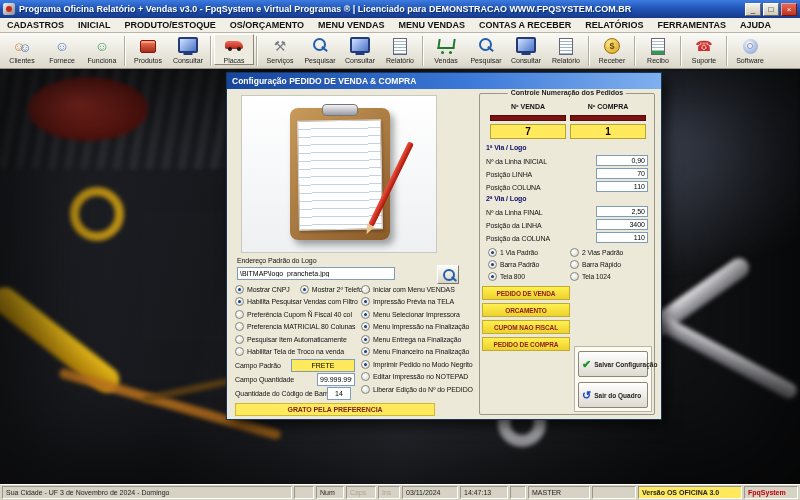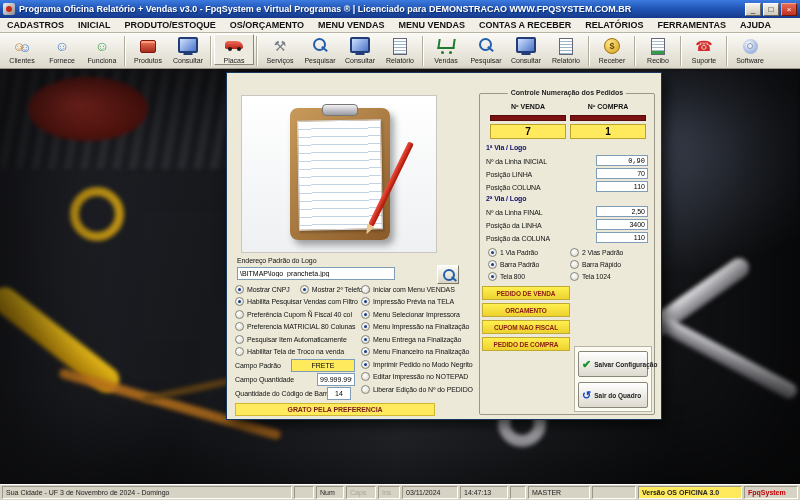--- a/index.html
+++ b/index.html
@@ -273,20 +273,21 @@
   <div class="sh bg-cable1"></div>
   <div class="sh bg-cable2"></div>
   <div class="sh bg-engine"></div>
   <div class="sh bg-wrench1"></div>
   <div class="sh bg-wrench1head"></div>
   <div class="sh bg-wrench2"></div>
   <div class="bg-vig"></div>
 </div>
 
 <div class="dialog">
+  <div class="dlg-title">Configuração PEDIDO DE VENDA &amp; COMPRA</div>
 
   <div class="img-panel">
     <div class="board">
       <div class="clip"></div>
       <div class="paper"></div>
       <div class="pencil"></div>
     </div>
   </div>
 
   <span class="flabel" style="left:10px;top:184px">Endereço Padrão do Logo</span>
@@ -406,21 +407,21 @@
 
     <span class="plabel" style="left:10px;top:9px;width:76px">Nº VENDA</span>
     <span class="plabel" style="left:90px;top:9px;width:76px">Nº COMPRA</span>
     <span class="maroon-bar" style="left:10px;top:21px"></span>
     <span class="maroon-bar" style="left:90px;top:21px"></span>
     <span class="numbox" style="left:10px;top:30px">7</span>
     <span class="numbox" style="left:90px;top:30px">1</span>
 
     <span class="flabel via-title" style="left:6px;top:50px">1ª Via / Logo</span>
     <span class="flabel" style="left:6px;top:64px">Nº da Linha INICIAL</span>
-    <input class="tin num-in" style="right: 6px; left: auto; top: 61px; width: 52px; height: 11px; font-family: Liberation Mono, monospace;" readonly="" value="0,90">
+    <input class="tin num-in" style="right: 6px; left: auto; top: 61px; width: 52px; height: 11px;" readonly="" value="0,90">
     <span class="flabel" style="left:6px;top:77px">Posição LINHA</span>
     <input class="tin num-in" style="right: 6px; left: auto; top: 74px; width: 52px; height: 11px;" readonly="" value="70">
     <span class="flabel" style="left:6px;top:90px">Posição COLUNA</span>
     <input class="tin num-in" style="right: 6px; left: auto; top: 87px; width: 52px; height: 11px;" readonly="" value="110">
 
     <span class="flabel via-title" style="left:6px;top:101px">2ª Via / Logo</span>
     <span class="flabel" style="left:6px;top:115px">Nº da Linha FINAL</span>
     <input class="tin num-in" style="right: 6px; left: auto; top: 112px; width: 52px; height: 11px;" readonly="" value="2,50">
     <span class="flabel" style="left:6px;top:128px">Posição da LINHA</span>
     <input class="tin num-in" style="right: 6px; left: auto; top: 125px; width: 52px; height: 11px;" readonly="" value="3400">

